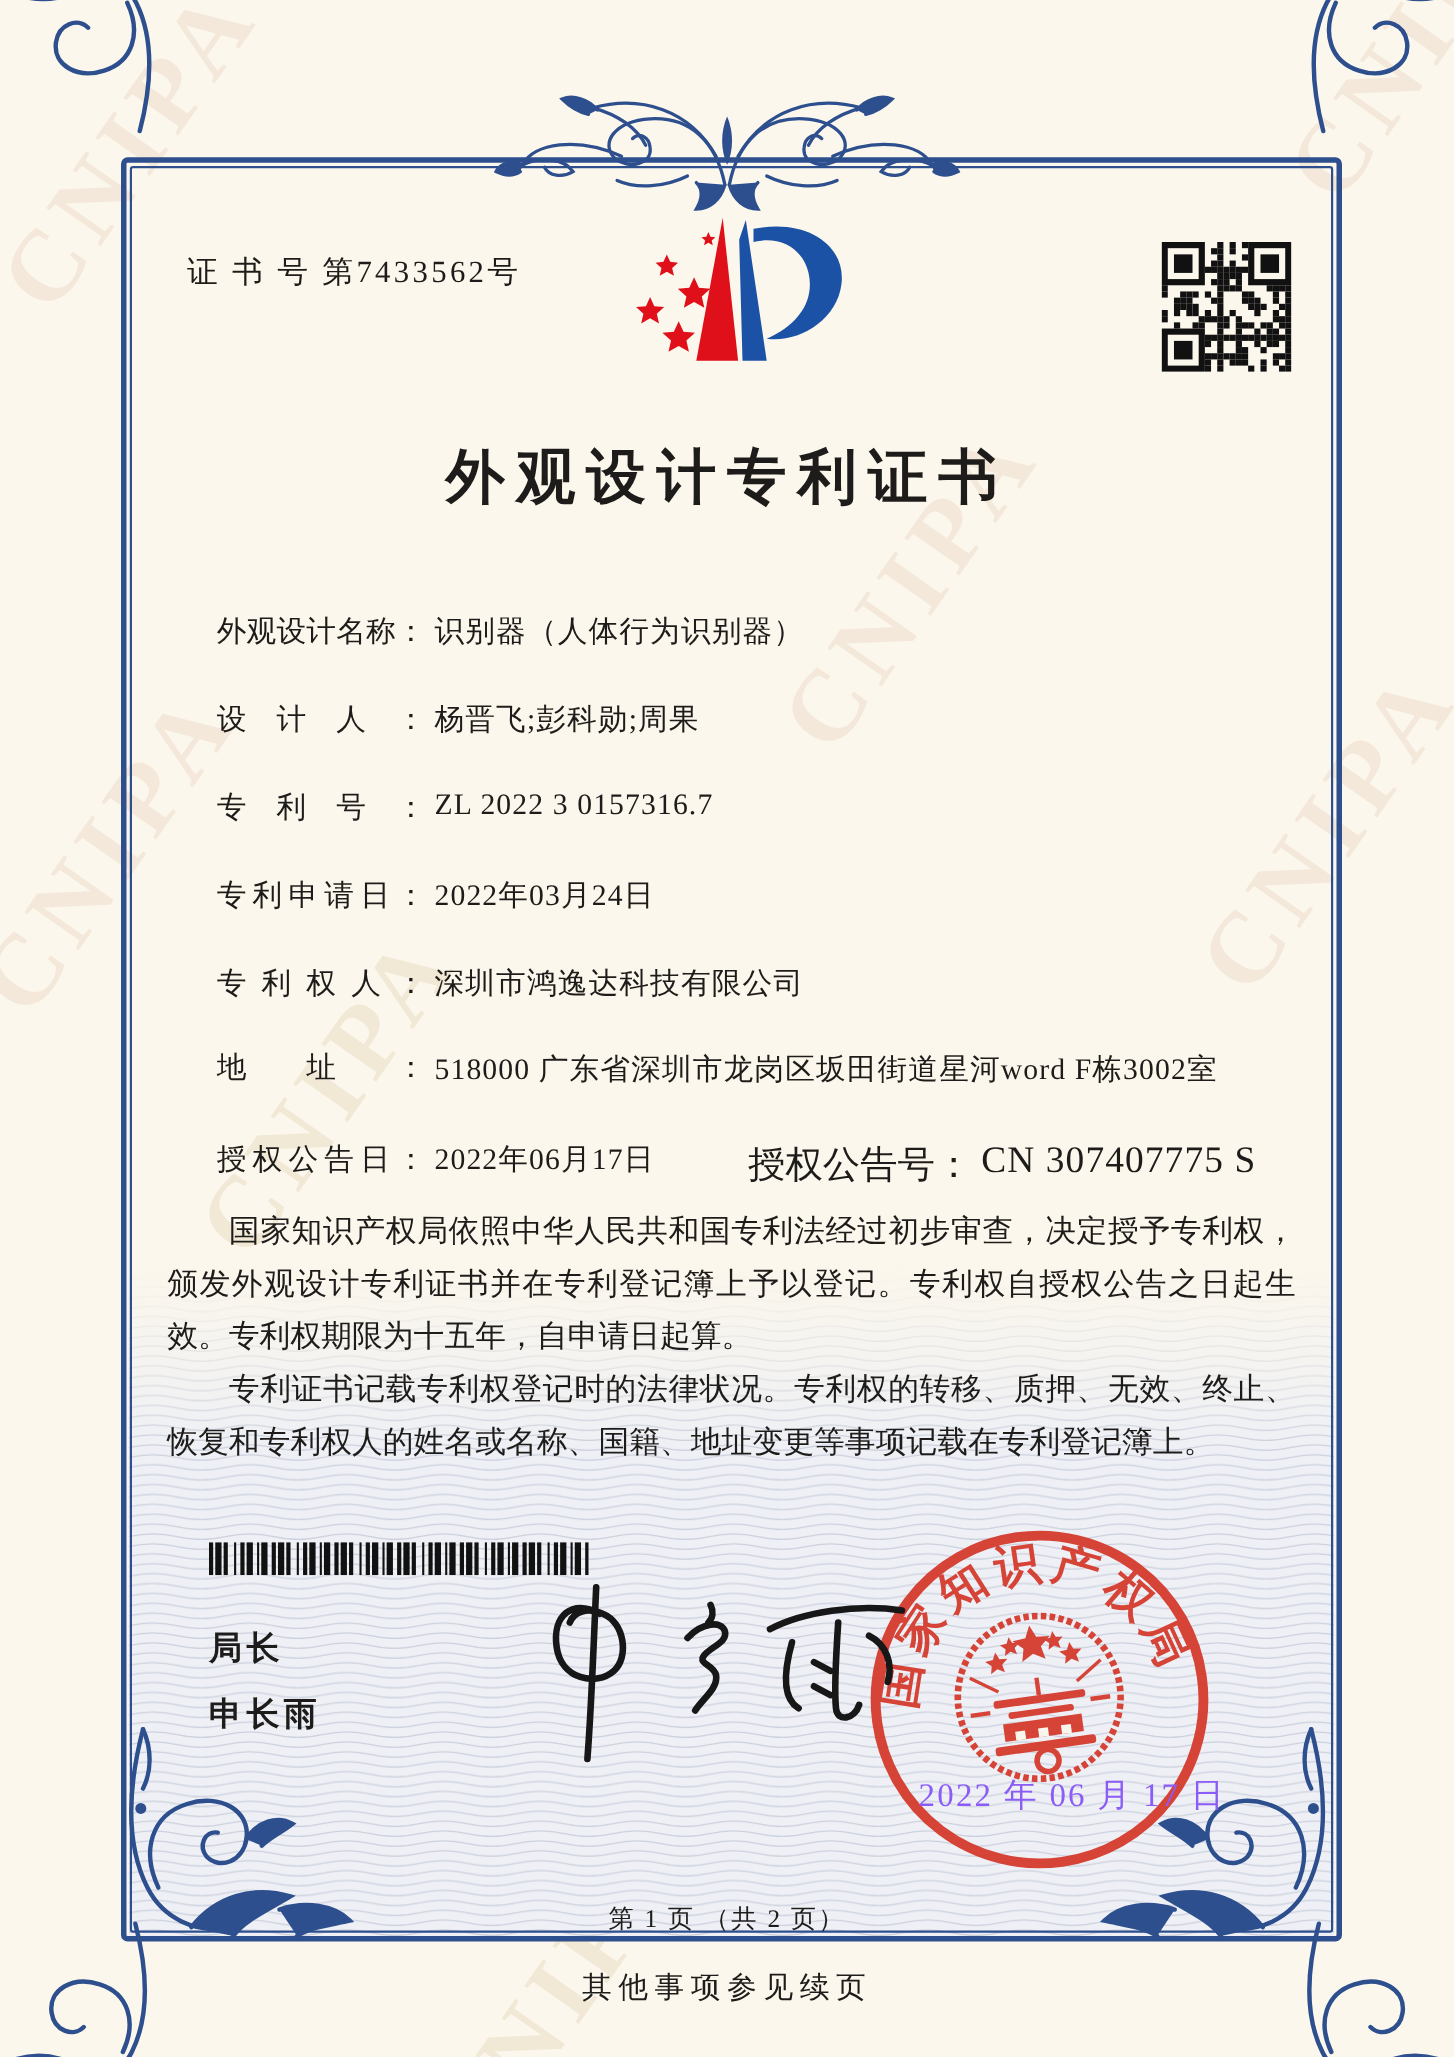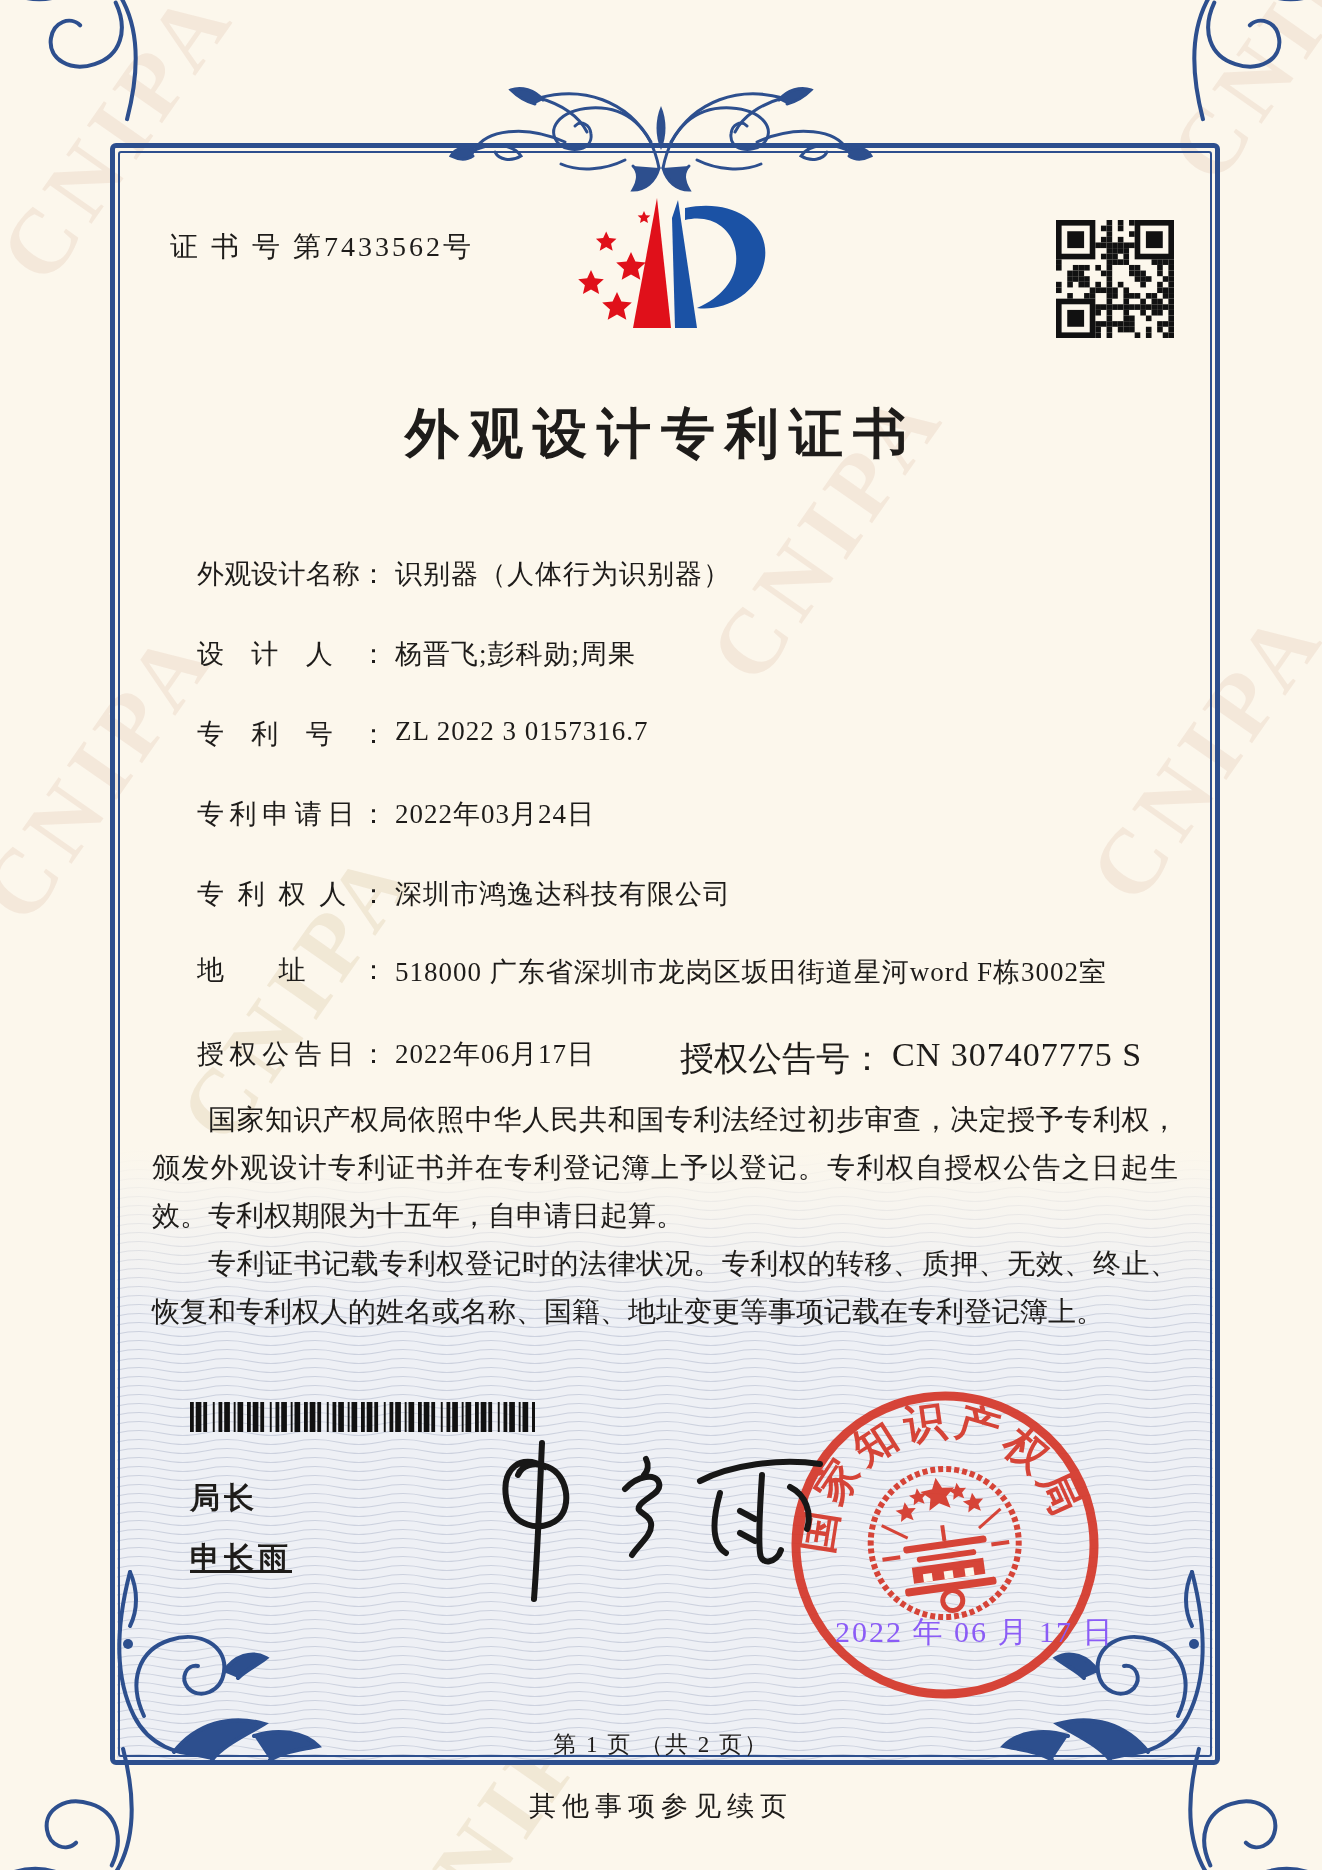--- a/index.html
+++ b/index.html
@@ -59,21 +59,21 @@
     font-size:28px; line-height:48px; text-align:justify;
     font-family:Liberation Mono, monospace;
   }
   #body-text p{margin:0; text-indent:2em;}
   
   #barcode{left:190px; top:1402px; z-index:6;}
   
   #director-label{left:190px; top:1478px; font-size:30px; font-weight:bold;
     font-family:"Liberation Sans","DejaVu Sans",sans-serif; z-index:6; letter-spacing:4px;}
   #director-name{left:190px; top:1538px; font-size:30px; font-weight:bold;
-    font-family:"Liberation Sans","DejaVu Sans",sans-serif; z-index:6; letter-spacing:4px;text-decoration:underline;}
+    font-family:"Liberation Sans","DejaVu Sans",sans-serif; z-index:6; letter-spacing:4px;}
   #signature{left:450px; top:1435px; z-index:7;}
   
   #seal{left:785px; top:1385px; z-index:6; opacity:0.93;}
   #seal-date{
     left:835px; top:1612px; font-size:30px; letter-spacing:2px;
     color:#8b5cf6; z-index:8; white-space:nowrap;
   }
   
   #page-info{left:0; top:1705px; width:1322px; text-align:center;
     font-size:23px; letter-spacing:2px; z-index:6;margin-top:24px;}

